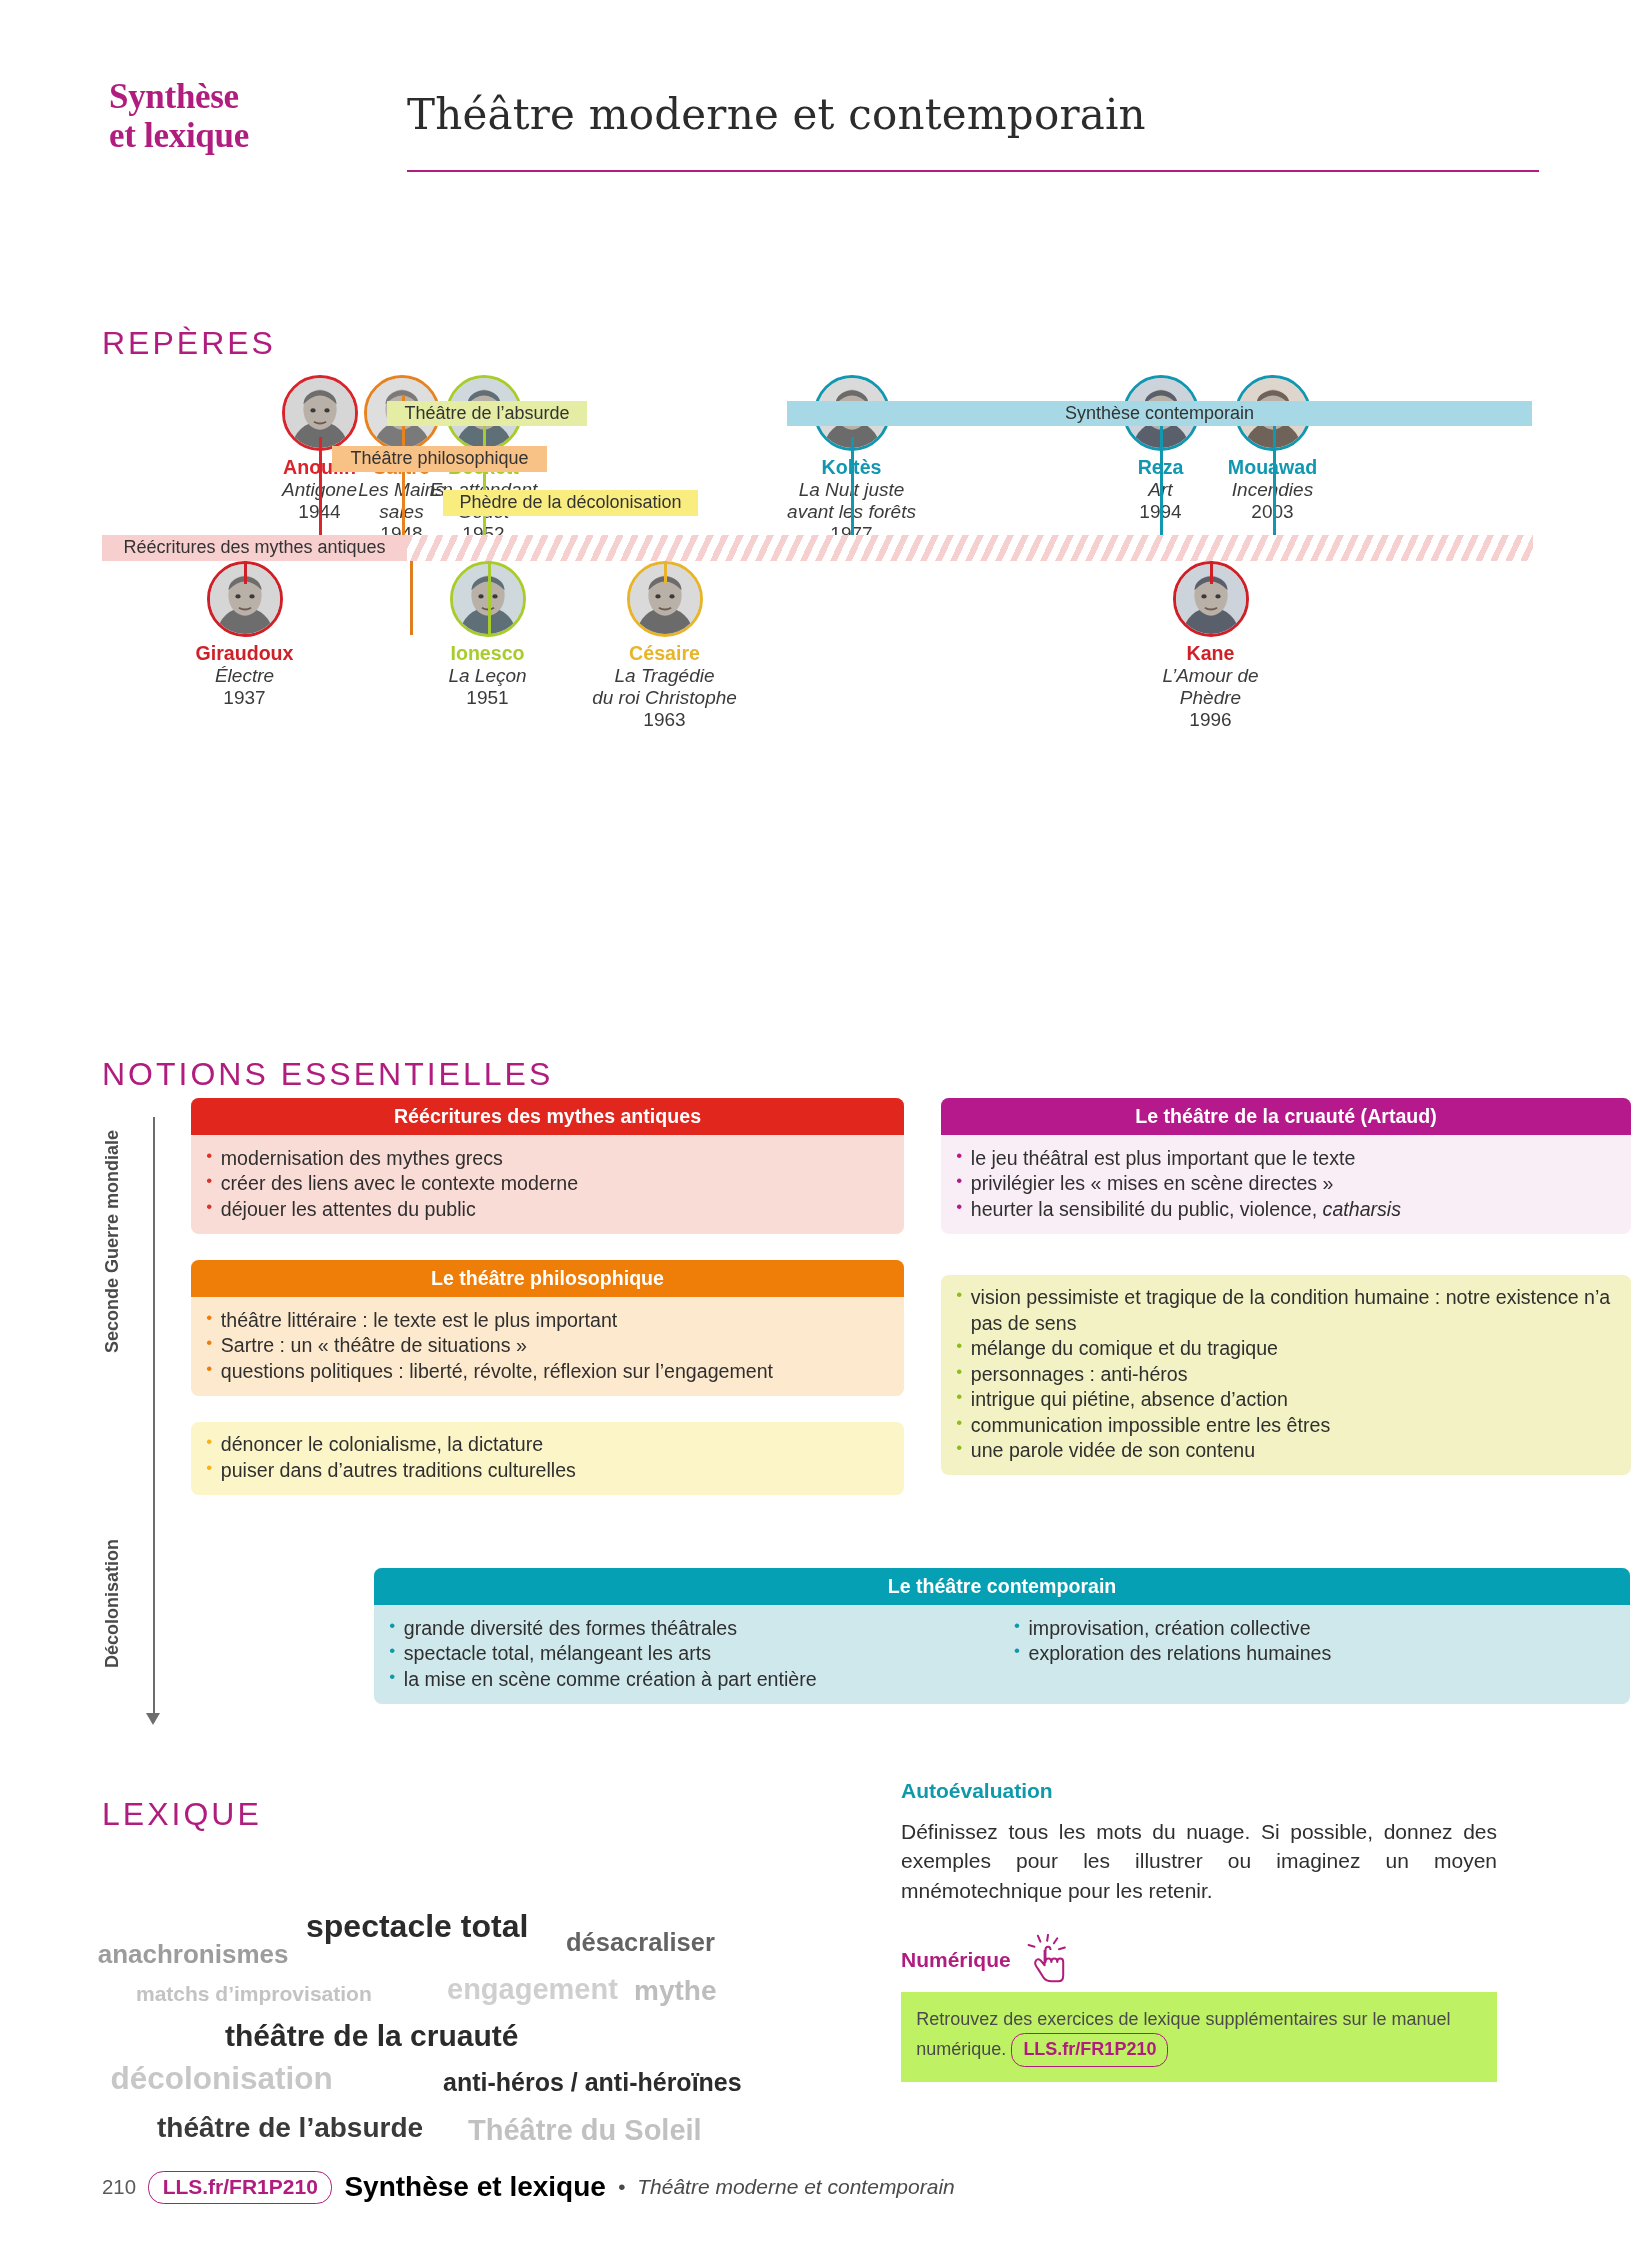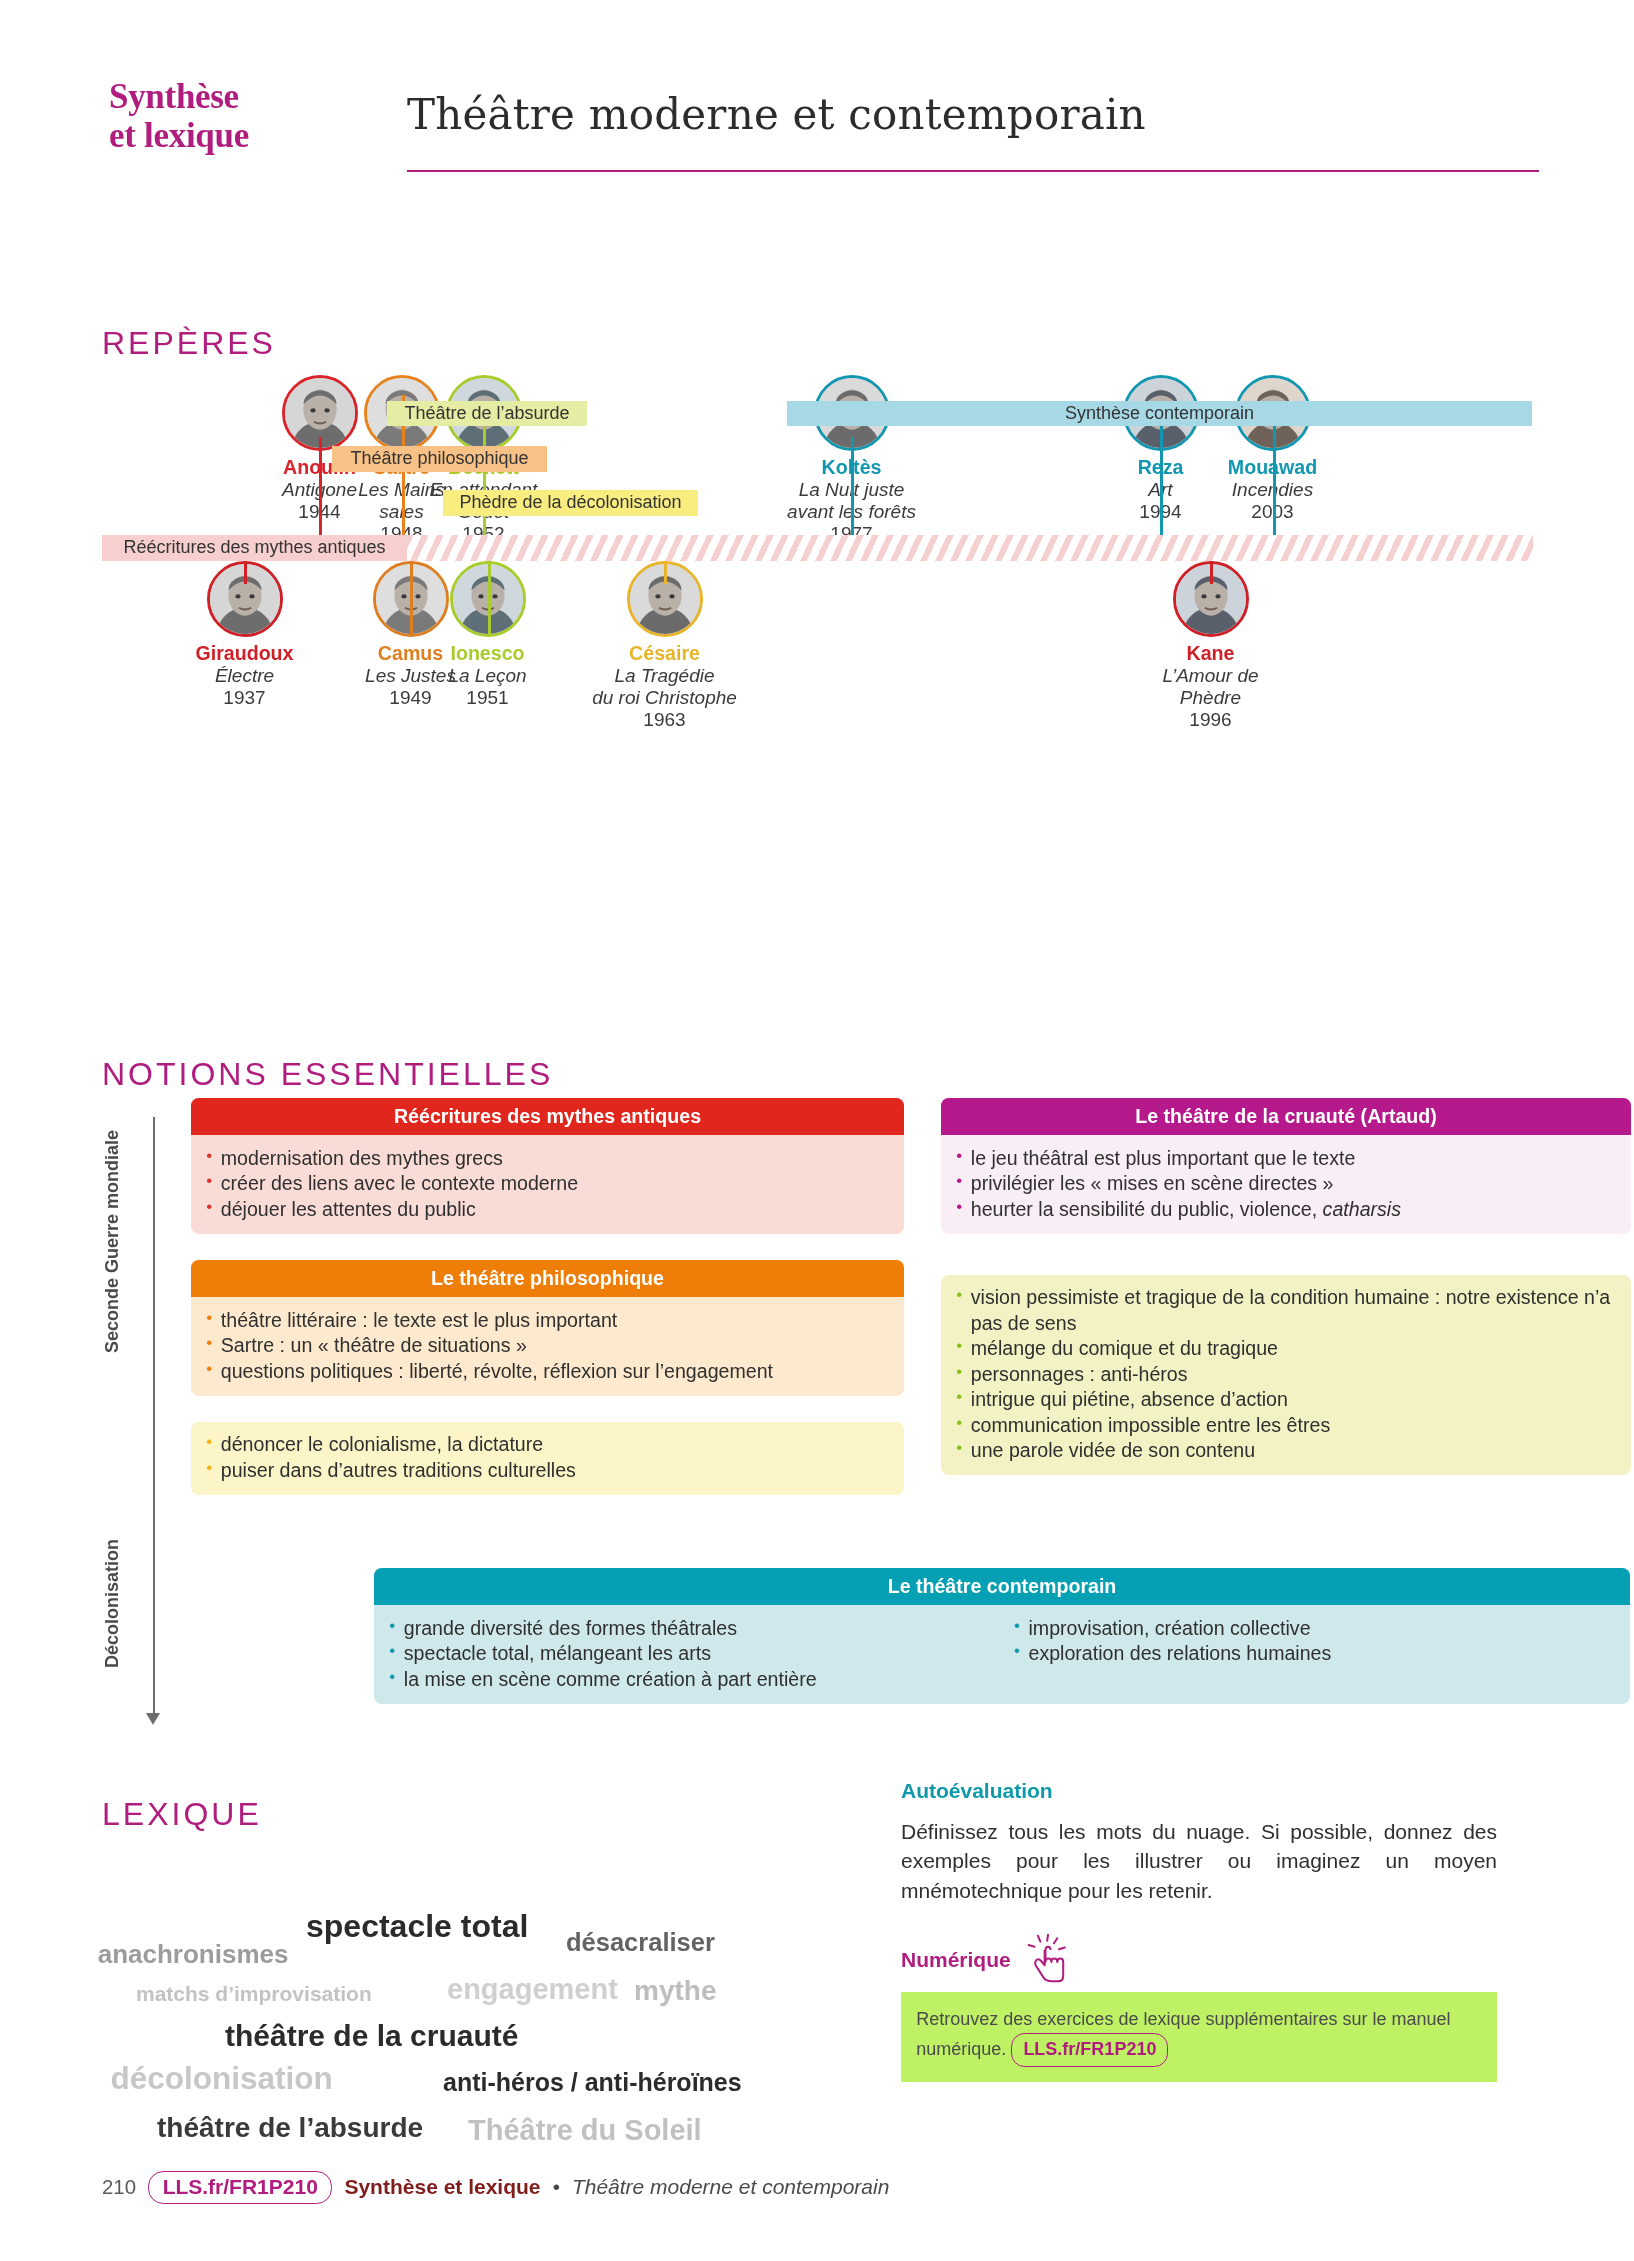--- a/index.html
+++ b/index.html
@@ -60,21 +60,21 @@
   .num-h{font-weight:bold;font-size:21px;color:#b01d7f;display:inline-block;}
   .num-box{background:#bef264;padding:13.6px 15.3px 15.3px 15.3px;font-size:18px;color:#4a4a4a;line-height:1.5;}
   .pill{display:inline-block;border:1.7px solid #b01d7f;border-radius:13.6px;padding:1.7px 11px 3.4px;
      font-weight:bold;color:#b01d7f;font-size:18px;}
 
   
   .ftr{position:absolute;left:102px;top:2171px;width:1192px;display:flex;align-items:center;gap:12px;}
   .ftr-pg{font-size:20.4px;color:#5a5a5a;}
   .ftr-pill{border:1.7px solid #b01d7f;border-radius:15.3px;padding:2.6px 13.6px 4.3px;
       font-weight:bold;color:#b01d7f;font-size:21px;}
-  .ftr-b{font-weight:bold;color:#7f1d1d;font-size:21px;}
+  .ftr-b{font-weight:bold;color:#000000;font-size:28px;}
   .ftr-i{font-style:italic;color:#4a4a4a;font-size:21px;}
 </style>
 <style>.card-b li:before{content:none;}</style></head>
 <body>
 
 <div class="page">
 
   <div class="hdr">
     <div class="hdr-kicker">
       <div>Synthèse</div>
@@ -202,36 +202,20 @@
     <ellipse cx="32" cy="37" rx="3" ry="2.4" fill="#3a3a3a"></ellipse>
     <ellipse cx="48" cy="37" rx="3" ry="2.4" fill="#3a3a3a"></ellipse>
     <path d="M33 50 Q40 54 47 50" stroke="#6b5b52" stroke-width="2" fill="none"></path>
   </svg>
         </div>
        <div class="pname" style="color:#cf2027">Giraudoux</div>
        <div class="pwork">Électre</div>
        <div class="pyear">1937</div>
       </div>
       <div class="stem" style="background: rgb(207, 32, 39); left: 142px; top: 160px; height: 49px;"></div>
-      <div class="person" style="left: 236px; width: 145px; top: 186px;">
-        <div class="avatar" style="border-color:#dd7f20">
-          <svg class="fc" viewBox="0 0 80 80" preserveAspectRatio="xMidYMid slice">
-    <rect width="80" height="80" fill="#dedede"></rect>
-    <ellipse cx="40" cy="78" rx="31" ry="28" fill="#7a7a7a"></ellipse>
-    <ellipse cx="40" cy="36" rx="19" ry="23" fill="#b9b0a8"></ellipse>
-    <path d="M21 30 Q40 10 59 30 Q58 16 40 14 Q22 16 21 30Z" fill="#7a7a7a"></path>
-    <ellipse cx="32" cy="37" rx="3" ry="2.4" fill="#3a3a3a"></ellipse>
-    <ellipse cx="48" cy="37" rx="3" ry="2.4" fill="#3a3a3a"></ellipse>
-    <path d="M33 50 Q40 54 47 50" stroke="#6b5b52" stroke-width="2" fill="none"></path>
-  </svg>
-        </div>
-       <div class="pname" style="color:#dd7f20">Camus</div>
-       <div class="pwork">Les Justes</div>
-       <div class="pyear">1949</div>
-      </div>
       <div class="stem" style="background: rgb(221, 127, 32); left: 308px; top: 160px; height: 100px;"></div>
       <div class="person" style="left: 313px; width: 145px; top: 186px;">
         <div class="avatar" style="border-color:#a8cc2b">
           <svg class="fc" viewBox="0 0 80 80" preserveAspectRatio="xMidYMid slice">
     <rect width="80" height="80" fill="#cfd8dc"></rect>
     <ellipse cx="40" cy="78" rx="31" ry="28" fill="#5e6f78"></ellipse>
     <ellipse cx="40" cy="36" rx="19" ry="23" fill="#b9b0a8"></ellipse>
     <path d="M21 30 Q40 10 59 30 Q58 16 40 14 Q22 16 21 30Z" fill="#5e6f78"></path>
     <ellipse cx="32" cy="37" rx="3" ry="2.4" fill="#3a3a3a"></ellipse>
     <ellipse cx="48" cy="37" rx="3" ry="2.4" fill="#3a3a3a"></ellipse>

